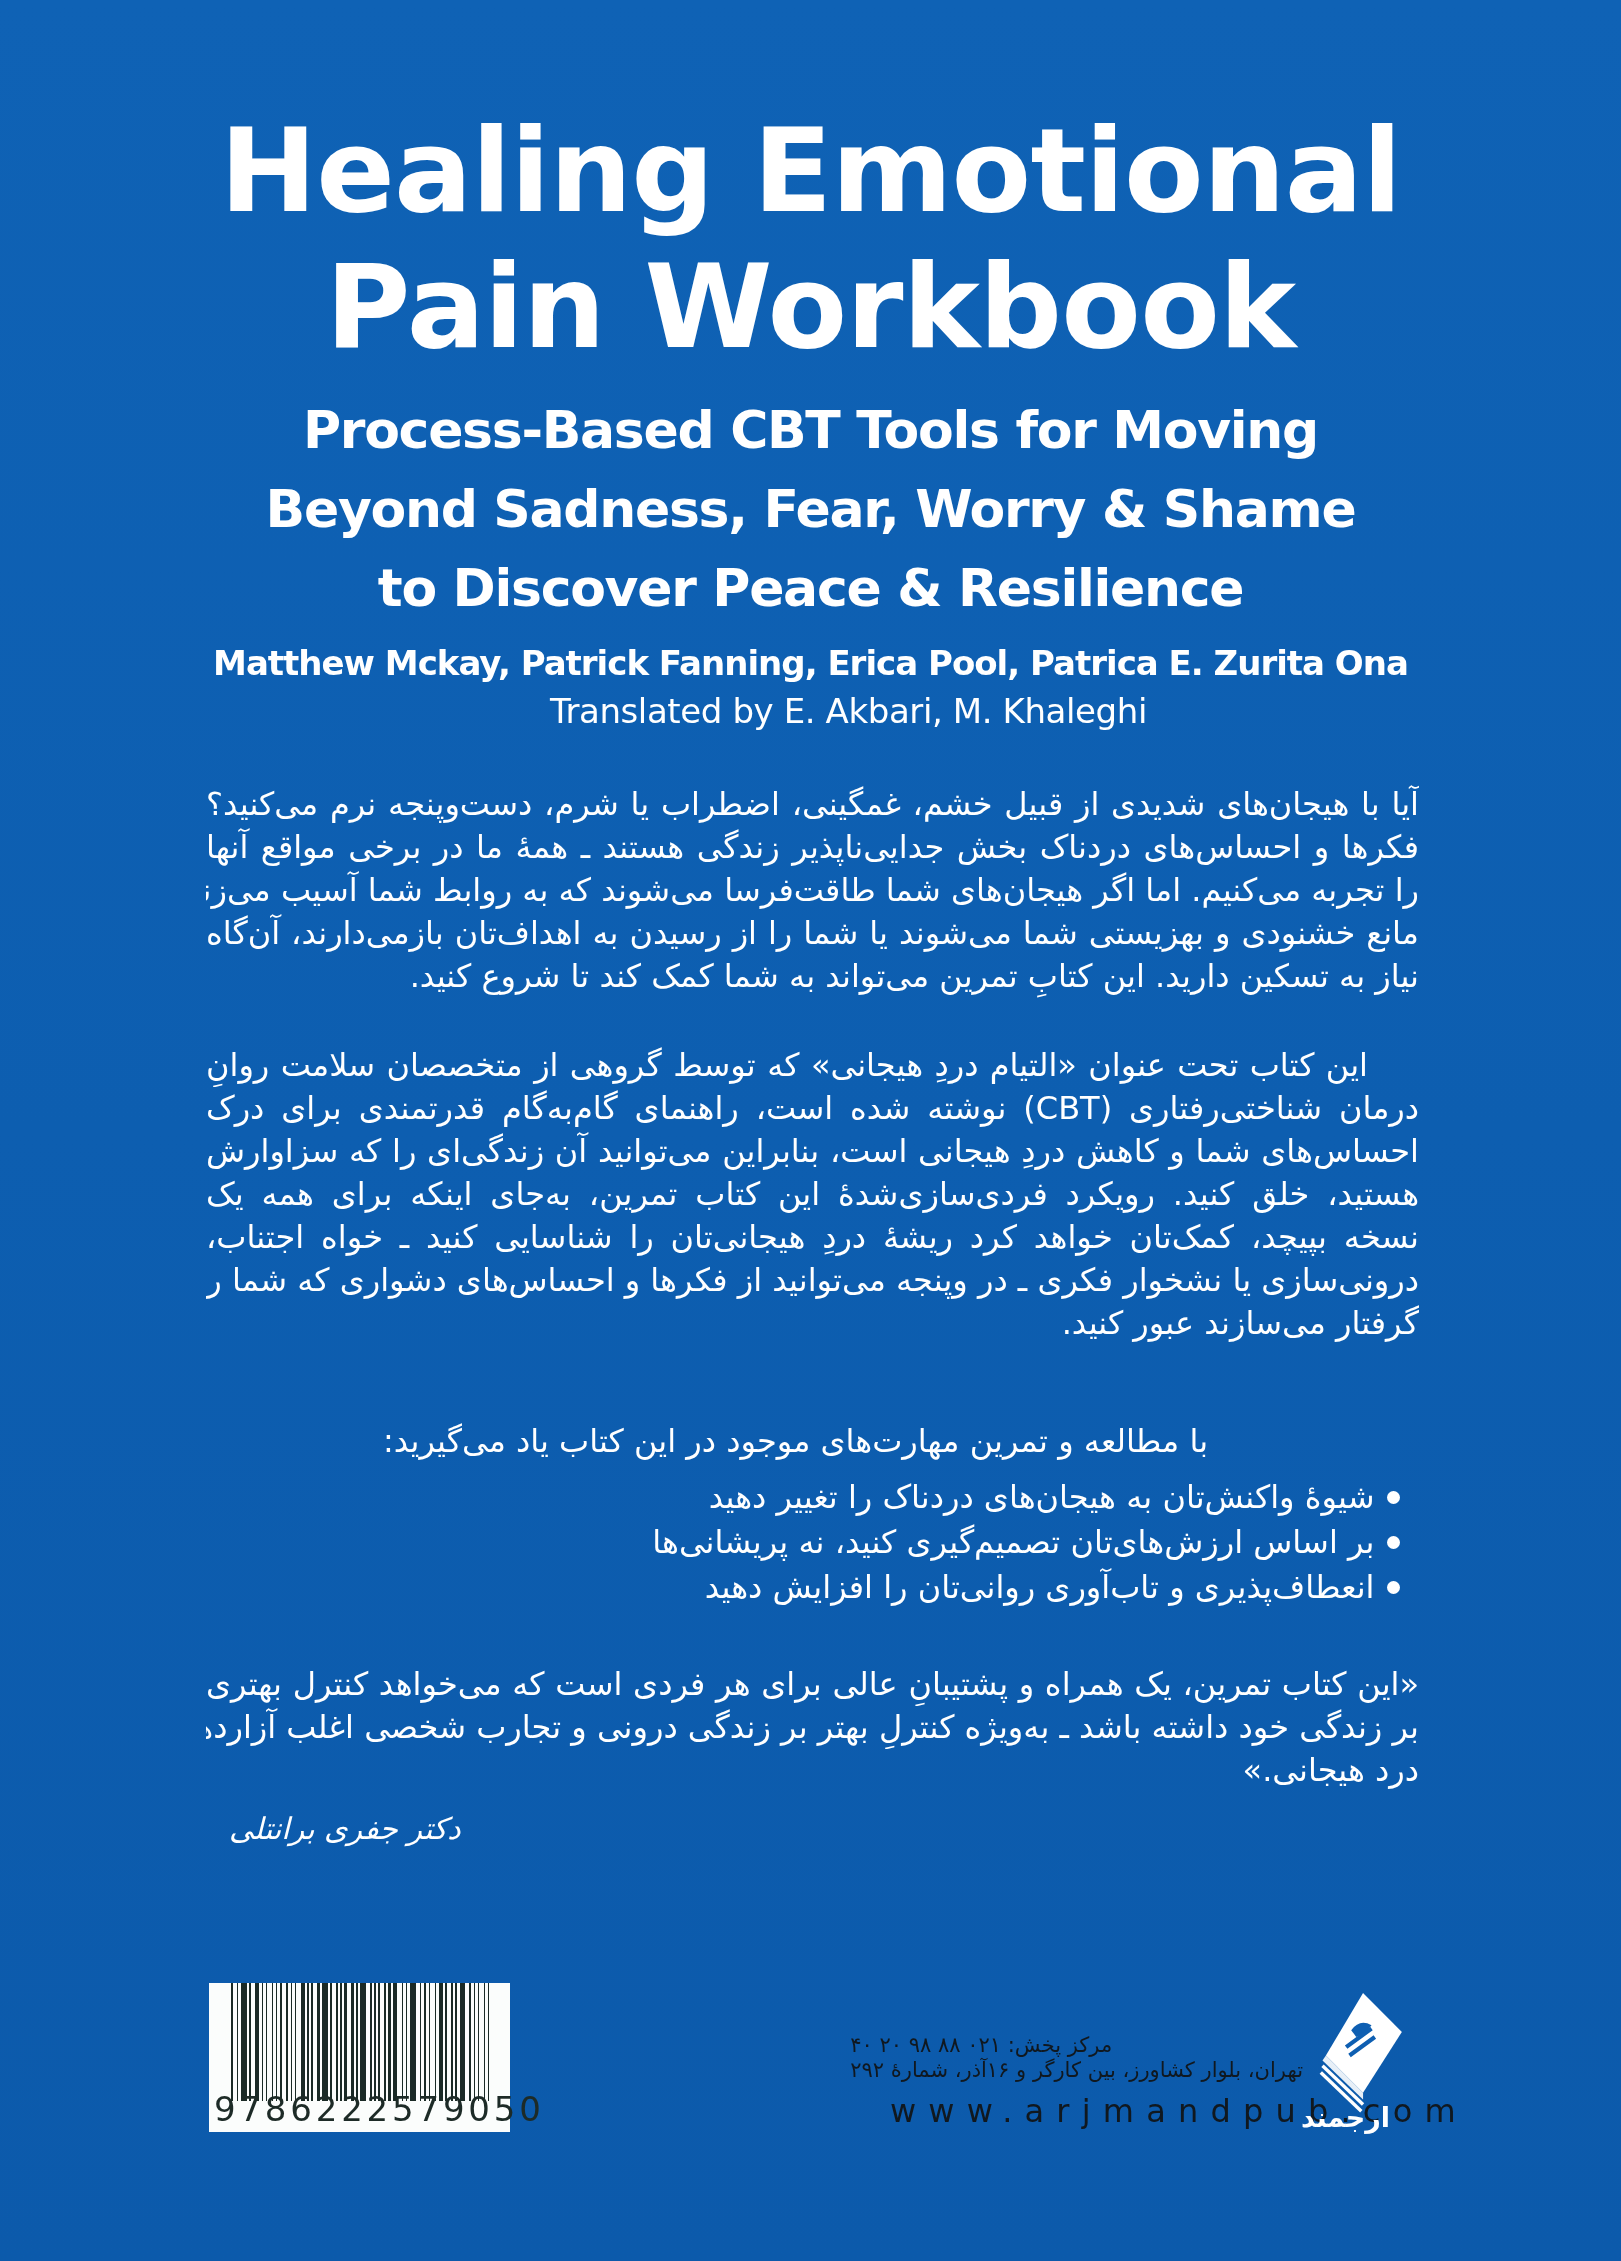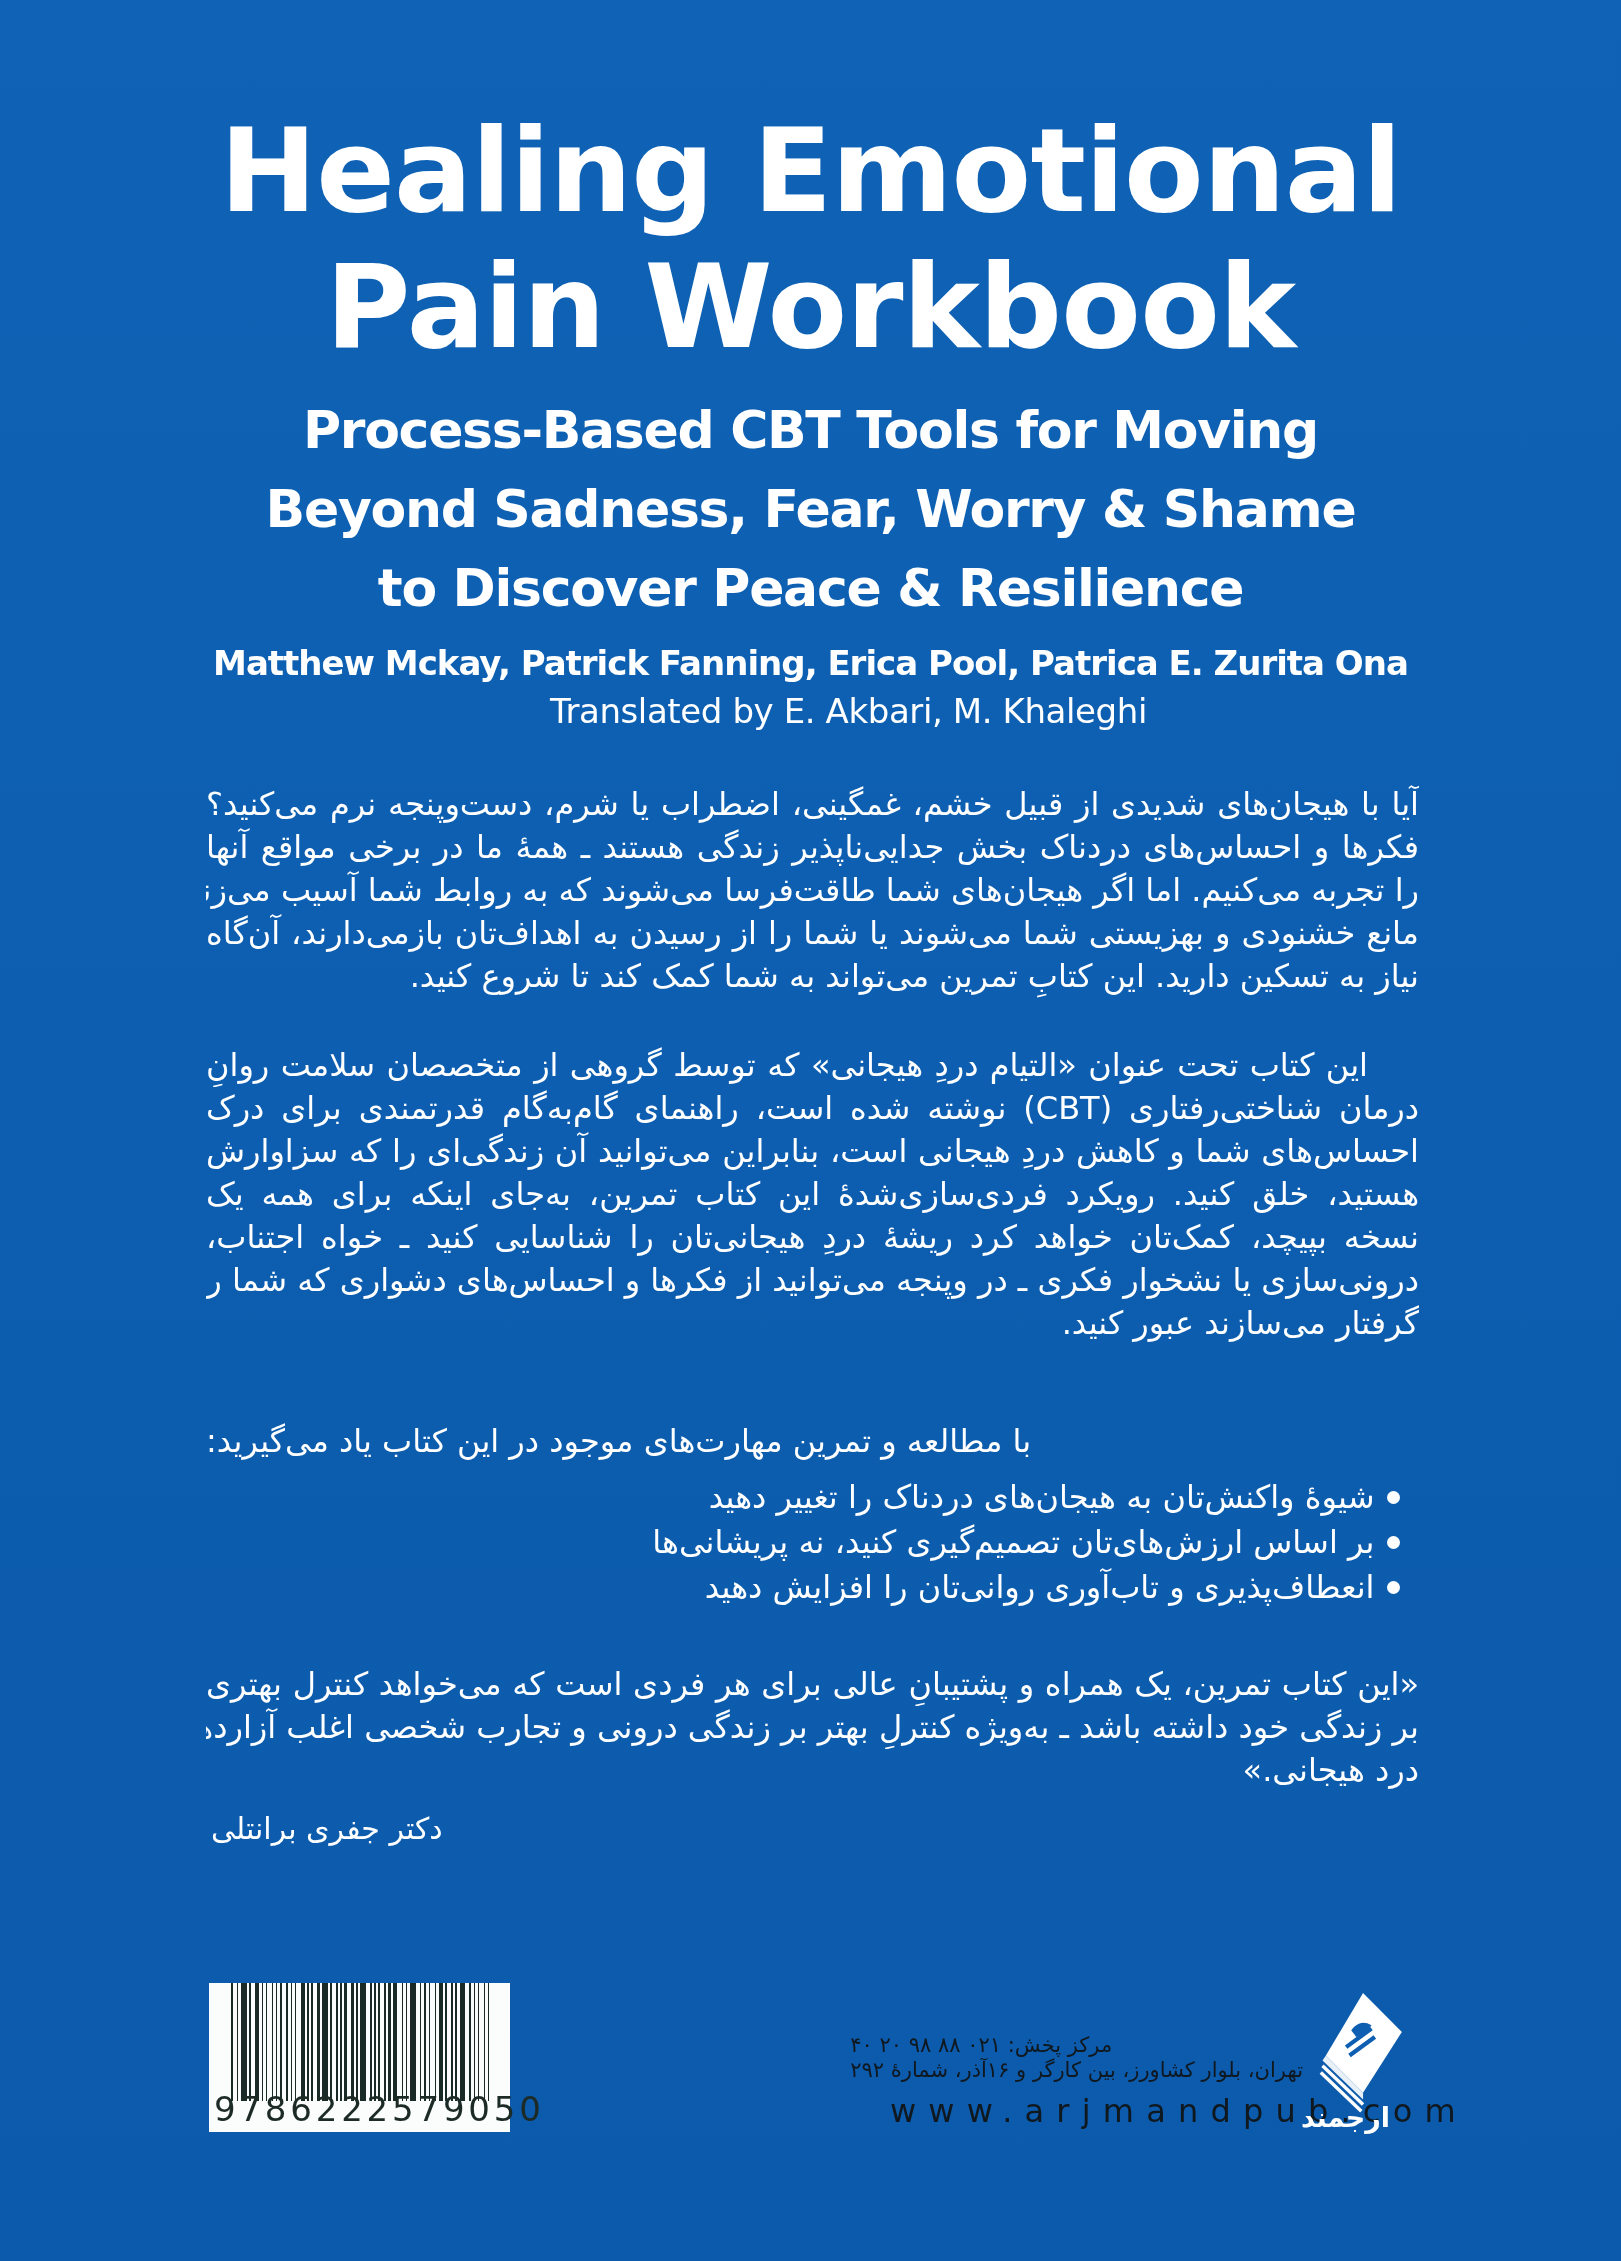--- a/index.html
+++ b/index.html
@@ -34,26 +34,26 @@
   .fa {
     position:absolute; direction:rtl; text-align:justify;
     font-family:"DejaVu Sans", sans-serif;
     font-size:32px; line-height:43px;
   }
   .fa .line { display:block; text-align-last:justify; white-space:nowrap; overflow:hidden; }
   .fa .line.last { text-align-last:right; }
   .p1 { left:206px; width:1213px; top:783px; }
   .p2 { left:206px; width:1213px; top:1044px; }
   .p2 .line.indent { padding-right:51px; }
-  .intro { left:206px; width:1179px; top:1420px; text-align:left; font-size:32px; }
+  .intro { left:206px; width:1179px; top:1420px; text-align:center; font-size:32px; }
   .bullets { position:absolute; right:221px; top:1475px; direction:rtl; font-size:32px; line-height:45px; }
   .bullet { display:flex; align-items:center; gap:12px; }
   .bullet-dot { width:13.5px; height:13.5px; border-radius:50%; background:#fff; flex:0 0 13.5px; }
   .quote { left:206px; width:1213px; top:1663px; }
-  .signature { position:absolute; left:211px; top:1811px; direction:rtl; font-size:30px; }
+  .signature { position:absolute; left:229px; top:1811px; direction:rtl; font-size:30px;font-style:italic; }
   .barcode-box {
     position:absolute; left:209px; top:1983px; width:301px; height:149px;
     background:#fbfdfc; box-sizing:border-box;
   }
   .barcode-bars { position:absolute; left:22px; top:0; width:261px; height:118px; display:flex; align-items:stretch; }
   .barcode-bars span { display:block; background:#1a2a26; margin-right:2.5px; }
   .barcode-digits {
     position:absolute; left:5px; top:106px; width:291px;
     color:#1d2b27; font-family:"DejaVu Sans", sans-serif; font-size:34px; letter-spacing:3.8px; line-height:40px;
   }

